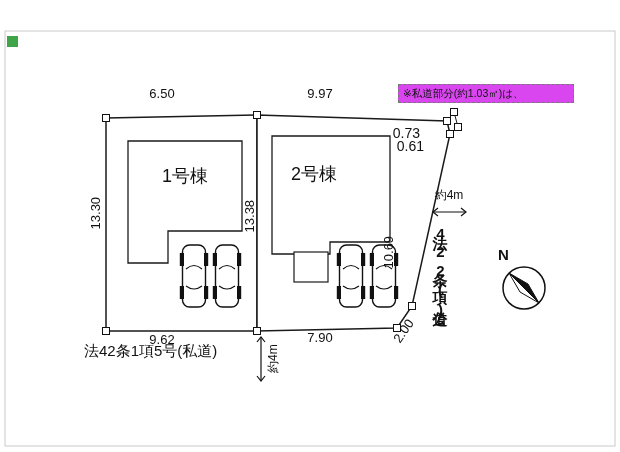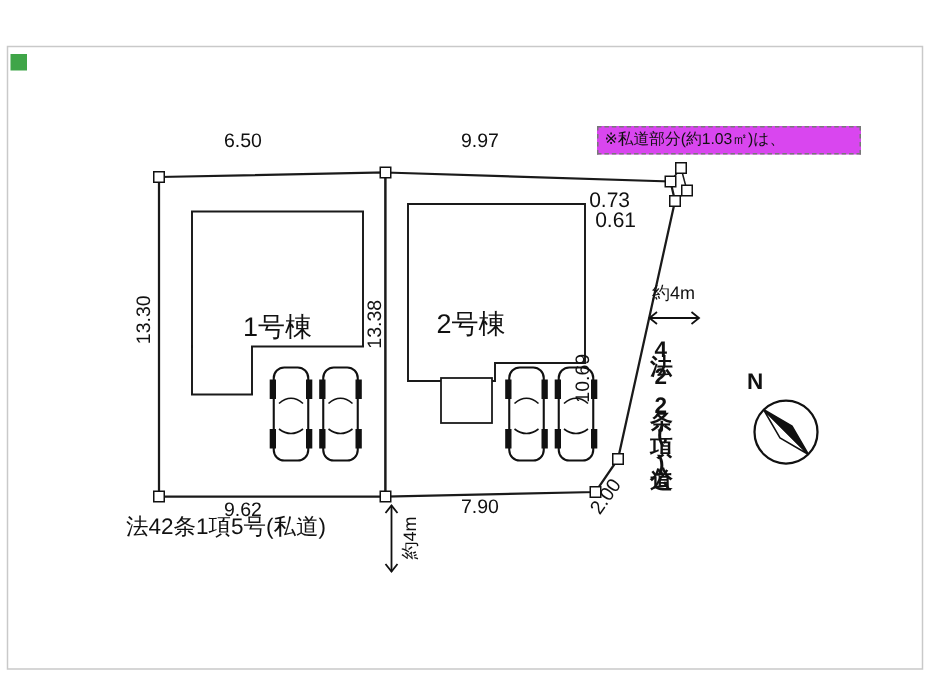--- a/index.html
+++ b/index.html
@@ -7,21 +7,21 @@
           font-family:"Liberation Sans","DejaVu Sans",sans-serif;color:#111;}
   .canvas svg{position:absolute;left:0;top:0;}
   .mk{fill:#fff;stroke:#111;stroke-width:1;}
   .dim{position:absolute;font-size:13px;color:#111;text-align:center;line-height:1.1;}
   .dim-sm{font-size:14px;text-align:right;}
   .rot{transform:rotate(-90deg);}
   .note{position:absolute;left:398px;top:84px;width:166px;border:1px dashed #777;
         padding:2px 4px;font-size:10.5px;line-height:1.25;background:#d946ef;color:#111;}
   .vtext{position:absolute;writing-mode:vertical-rl;text-orientation:upright;
          font-size:15px;font-weight:bold;letter-spacing:1px;color:#111;}
-  .blabel{position:absolute;font-size:18px;text-align:center;color:#111;margin-top:42px;}
+  .blabel{position:absolute;font-size:18px;text-align:center;color:#111;}
   .txt{position:absolute;color:#111;}
 </style>
 </head>
 <body>
 
 <div class="canvas">
 
   <svg width="620" height="452" viewBox="0 0 620 452">
     <defs>
       <g id="car">

